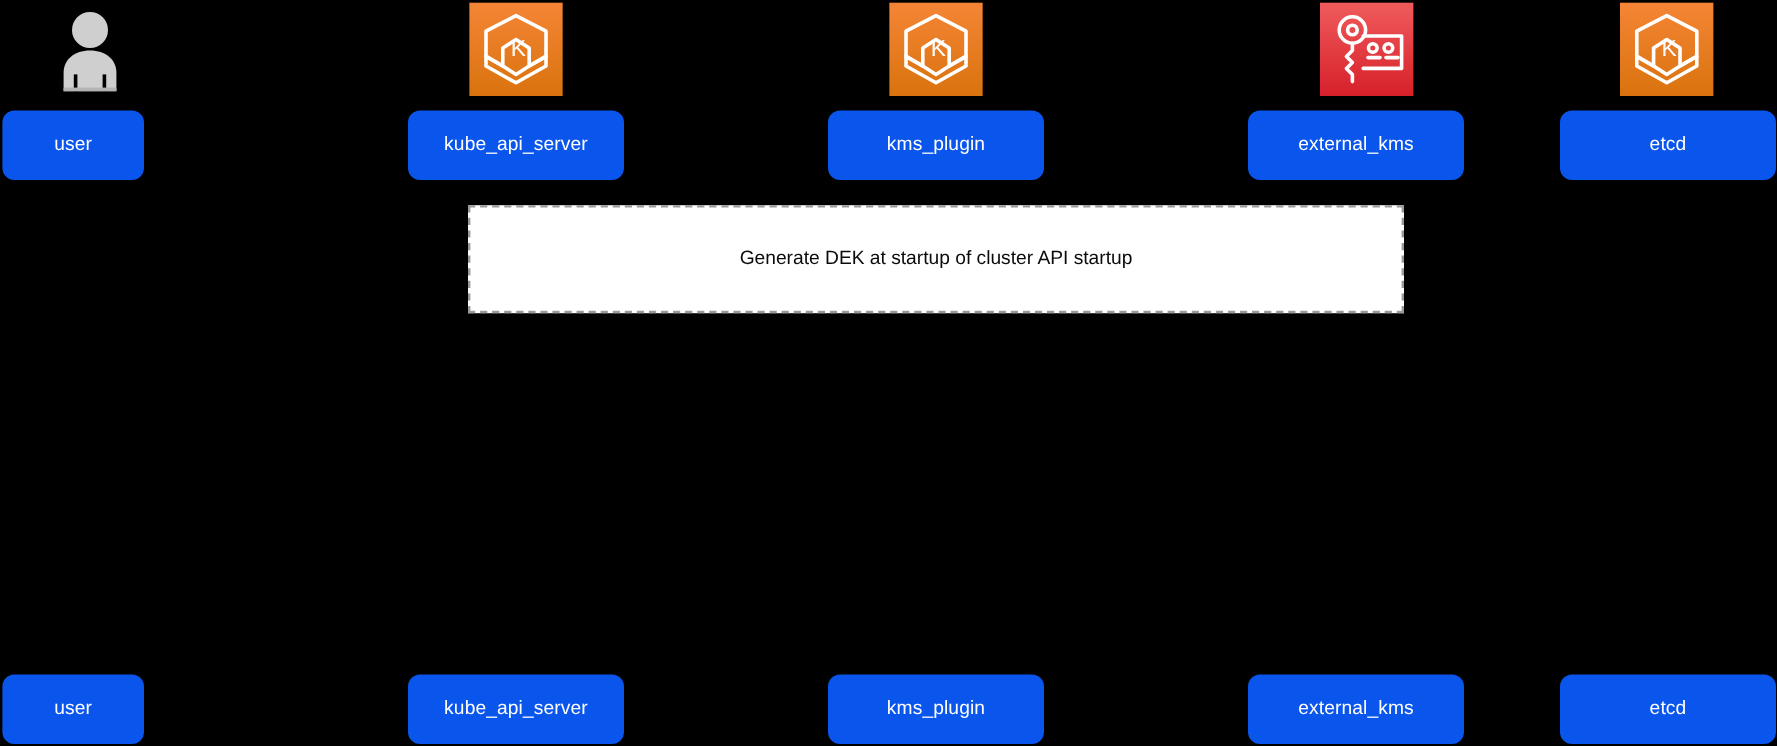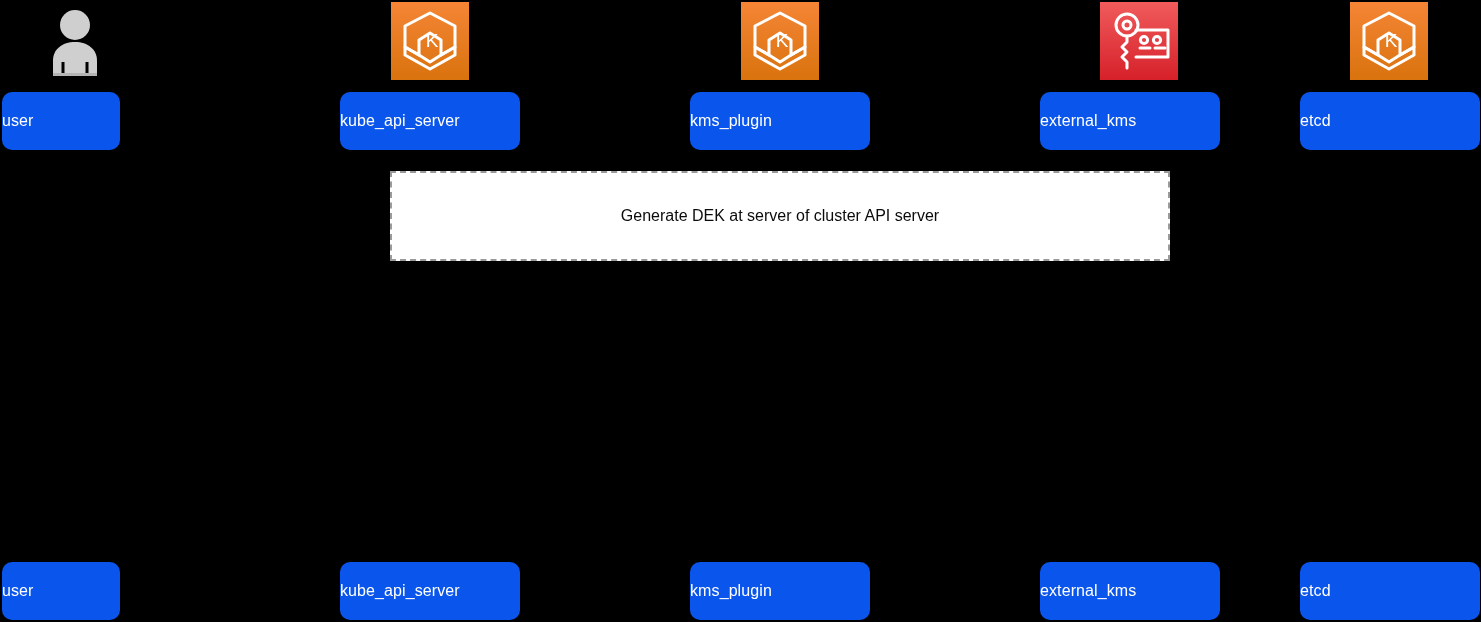--- a/index.html
+++ b/index.html
@@ -29,21 +29,21 @@
 
   
   .participant {
     position: absolute;
     height: 58px;
     border-radius: 10px;
     background: #0A55EC;
     color: #ffffff;
     display: flex;
     align-items: center;
-    justify-content: flex-start;
+    justify-content: center;
     box-sizing: border-box;
   }
   .participant .plabel {
     font-size: 16px;
     line-height: 1;
     color: #ffffff;
     white-space: nowrap;
     letter-spacing: 0.1px;
   }
   .row-top    { top: 92px; }
@@ -164,21 +164,21 @@
     <span class="plabel">kms_plugin</span>
   </div>
   <div class="participant row-top" style="left:1040px; width:180px;">
     <span class="plabel">external_kms</span>
   </div>
   <div class="participant row-top" style="left:1300px; width:180px;">
     <span class="plabel">etcd</span>
   </div>
 
   <div class="note" style="left:390px; top:171px; width:780px; height:90px;">
-    <span class="ntext">Generate DEK at server of cluster API server</span>
+    <span class="ntext">Generate DEK at startup of cluster API startup</span>
   </div>
 
   <div class="participant row-bottom" style="left:2px; width:118px;">
     <span class="plabel">user</span>
   </div>
   <div class="participant row-bottom" style="left:340px; width:180px;">
     <span class="plabel">kube_api_server</span>
   </div>
   <div class="participant row-bottom" style="left:690px; width:180px;">
     <span class="plabel">kms_plugin</span>

